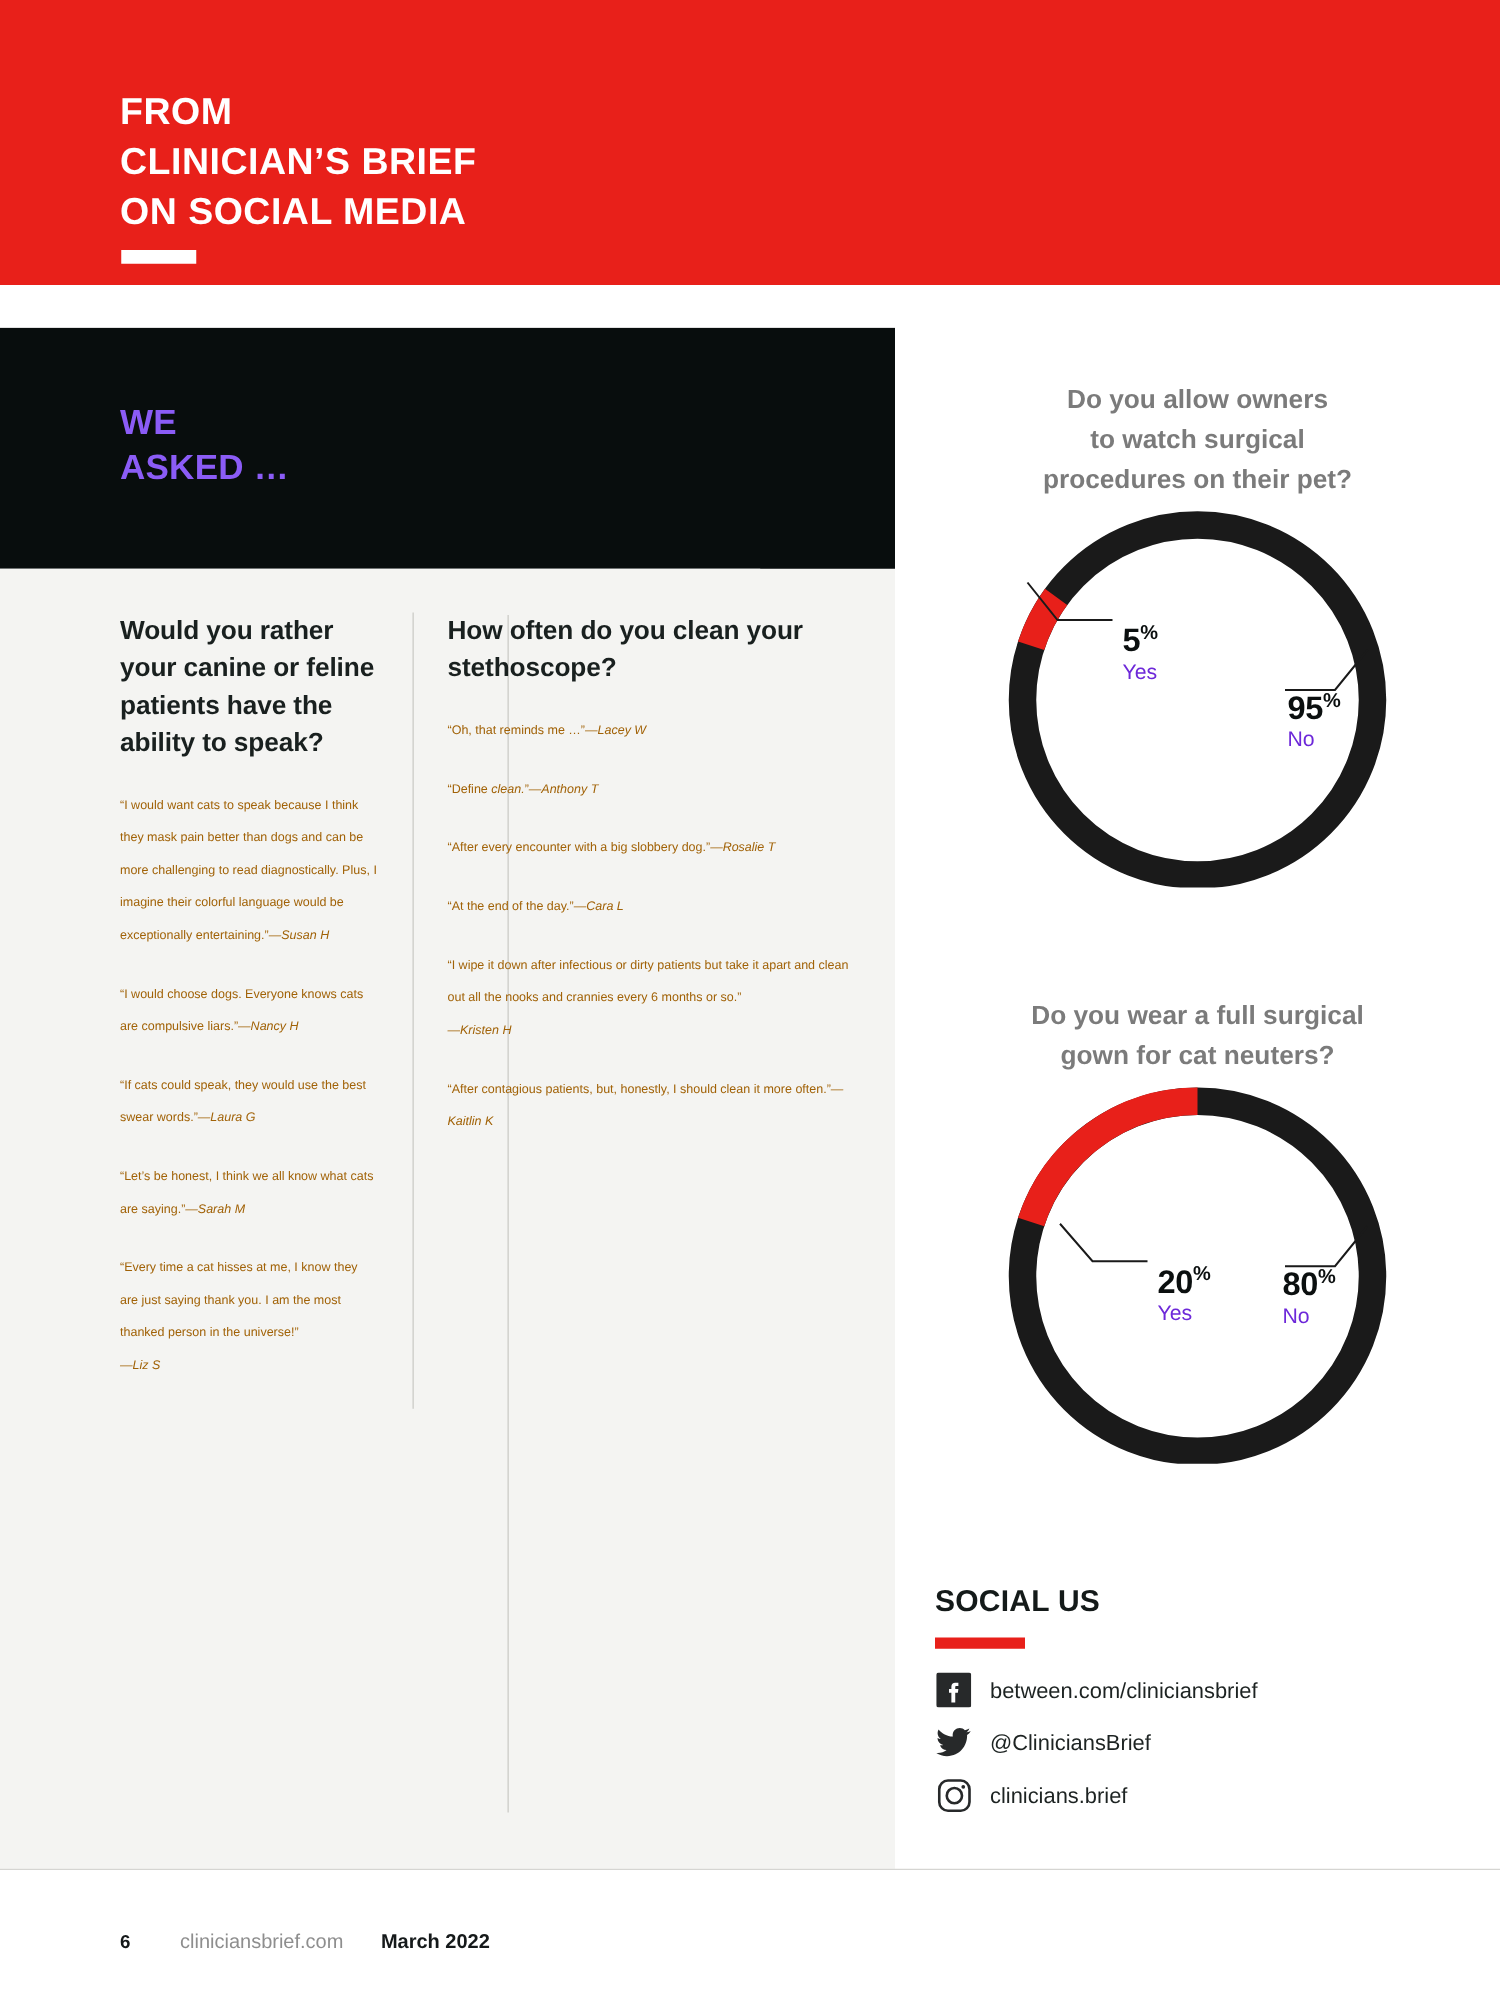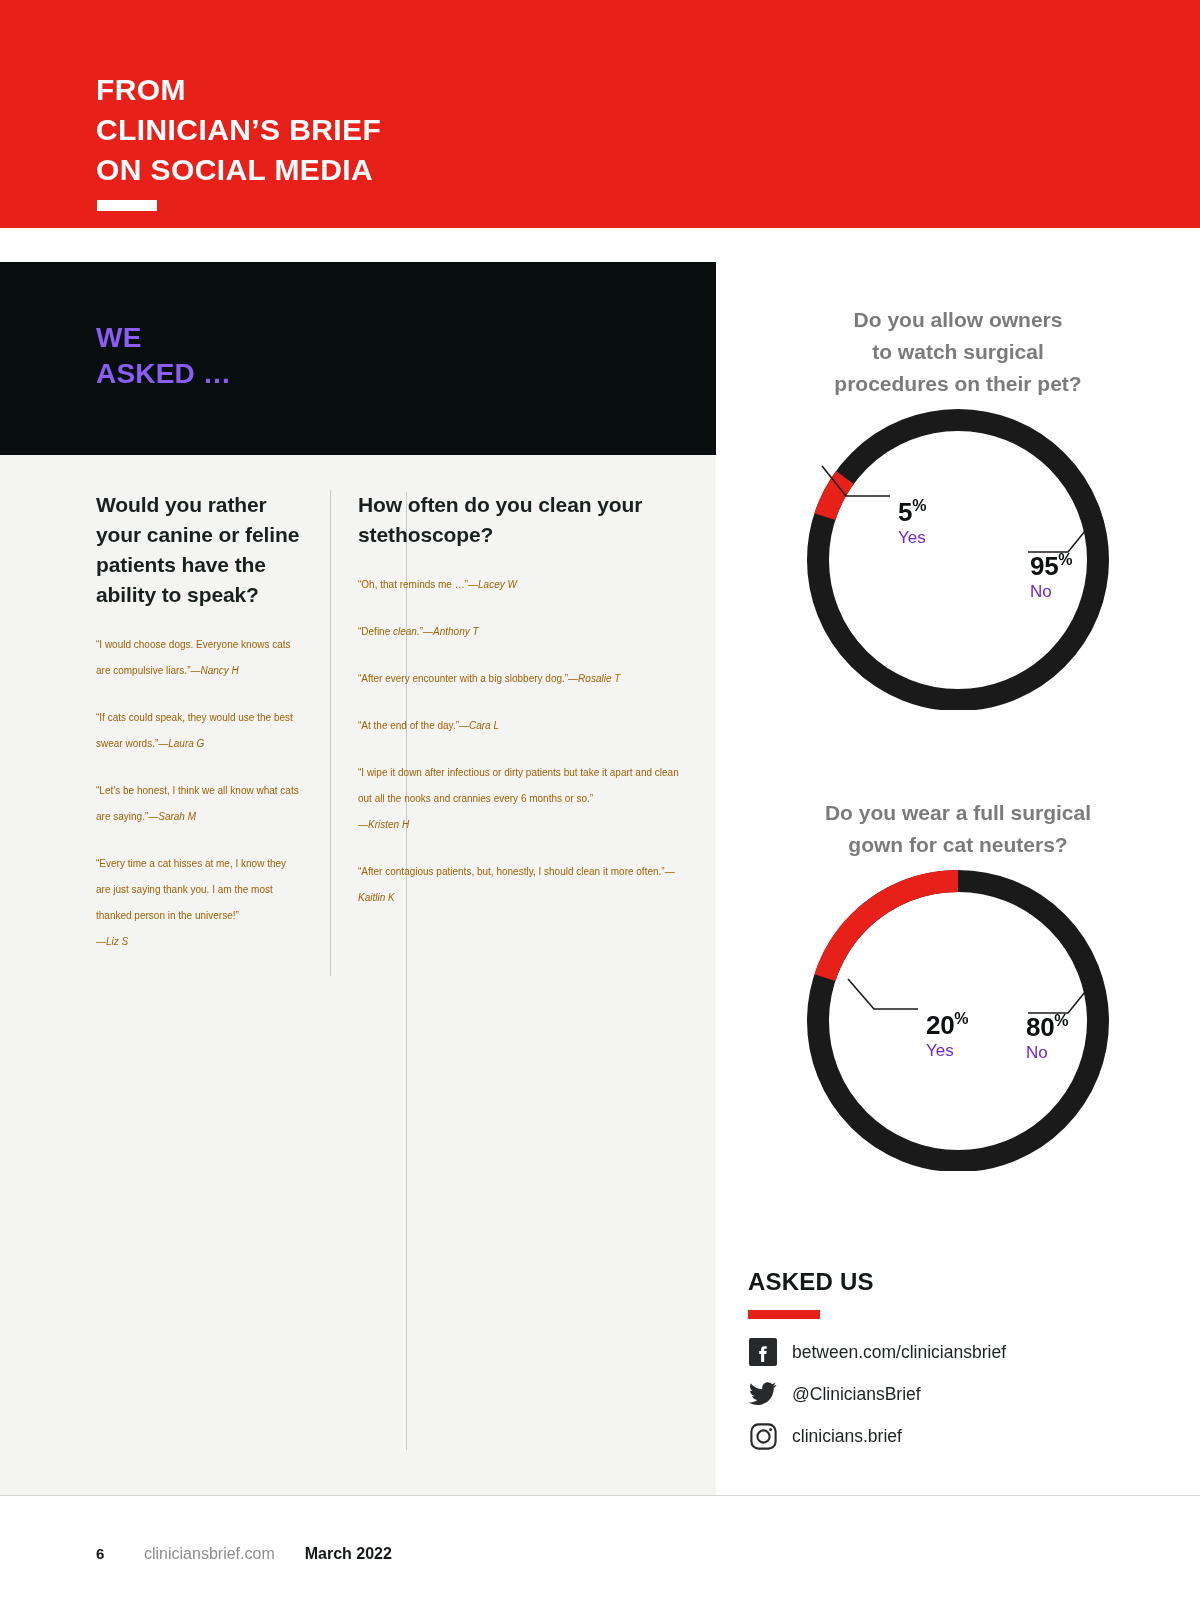--- a/index.html
+++ b/index.html
@@ -261,20 +261,23 @@
   </div>
 
   <div class="editorial"></div>
   <div class="col-divider"></div>
 
   <div class="columns">
 
     <div class="col col-1">
       <h2 class="col-head">Would you rather your canine or feline patients have the ability to speak?</h2>
 
+      <p class="quote">
+        <span>“I would want cats to speak because I think they mask pain better than dogs and can be more challenging to read diagnostically. Plus, I imagine their colorful language would be exceptionally entertaining.”</span><em>—Susan H</em>
+      </p>
       <p class="quote">
         <span>“I would choose dogs. Everyone knows cats are compulsive liars.”</span><em>—Nancy H</em>
       </p>
       <p class="quote">
         <span>“If cats could speak, they would use the best swear words.”</span><em>—Laura G</em>
       </p>
       <p class="quote">
         <span>“Let’s be honest, I think we all know what cats are saying.”</span><em>—Sarah M</em>
       </p>
       <p class="quote">
@@ -361,21 +364,21 @@
         <div class="pct-label" style="left:310px; top:152px;">
           <div class="pct-num"><span>80</span><sup>%</sup></div>
           <div class="pct-sub">No</div>
         </div>
       </div>
     </div>
 
   </div>
 
   <div class="follow">
-    <h3 class="follow-title">ASKED US</h3>
+    <h3 class="follow-title">SOCIAL US</h3>
     <div class="follow-rule"></div>
 
     <div class="social-row">
       <span class="social-icon">
         <svg width="28" height="28" viewBox="0 0 28 28">
           <rect x="0" y="0" width="28" height="28" rx="2" fill="#27292a"></rect>
           <path d="M17.2 8.2h-2.0c-1.9 0-3.1 1.2-3.1 3.1v1.8h-1.9v3.0h1.9V24h3.1v-7.9h2.1l0.4-3.0h-2.5v-1.5c0-0.6 0.2-0.9 0.9-0.9h1.6V8.2z" fill="#ffffff"></path>
         </svg>
       </span>
       <span class="social-text">between.com/cliniciansbrief</span>

